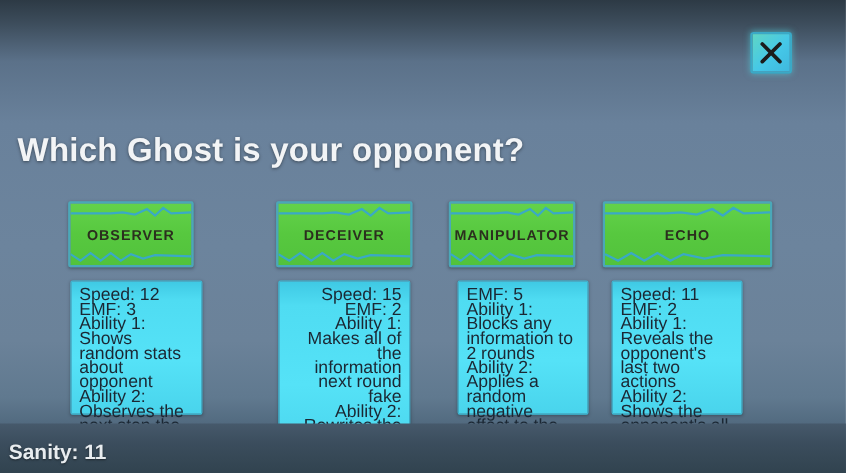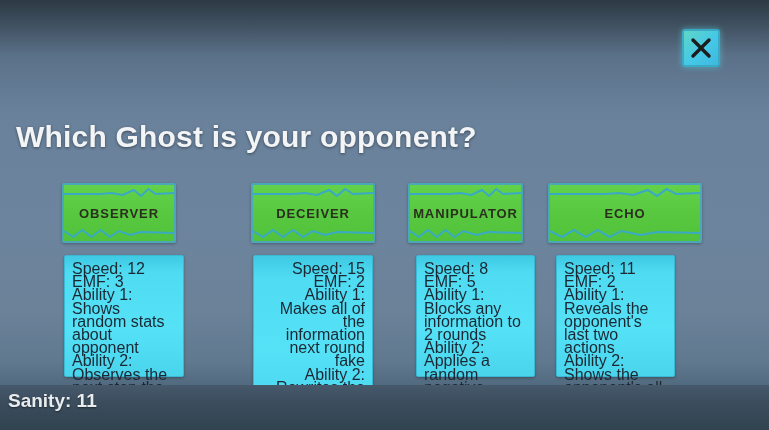--- a/index.html
+++ b/index.html
@@ -133,21 +133,21 @@
     position: absolute;
     left: 0;
     bottom: 0;
     width: 769px;
     height: 45px;
     background: linear-gradient(180deg, #46596b 0%, #3b4d5d 40%, #31434f 100%);
   }
   #sanity-readout {
     position: absolute;
     left: 8px;
-    bottom: 18px;
+    bottom: 7px;
     font-size: 19px;
     font-weight: bold;
     color: #e8ecef;
     text-shadow: 0 1px 2px rgba(0,0,0,.5);
   }
 </style>
 </head>
 <body>
 
 <div id="close-button">
@@ -201,21 +201,20 @@
   <div class="card-banner">
     <svg class="wave top" viewBox="0 0 125 12" preserveAspectRatio="none">
       <path d="M0 7 L45 7 L57 6 L69 8 L81 3 L89 9 L97 2 L105 7 L125 6" fill="none" stroke="#3aa9c6" stroke-width="2"></path>
     </svg>
     <span class="card-name">MANIPULATOR</span>
     <svg class="wave bot" viewBox="0 0 125 12" preserveAspectRatio="none">
       <path d="M0 4 L10 10 L20 3 L30 10 L40 3 L50 10 L60 4 L75 8 L88 5 L125 6" fill="none" stroke="#3aa9c6" stroke-width="2"></path>
     </svg>
   </div>
   <div class="card-body">
-    <span class="stat">Speed:  8</span>
     <span class="stat">EMF: 5</span>
     <span class="ability">Ability 1: Blocks any information to 2 rounds</span>
     <span class="ability">Ability 2:  Applies a random negative effect to the opponent</span>
   </div>
 </div>
 
 <div class="card" id="card-echo">
   <div class="card-banner">
     <svg class="wave top" viewBox="0 0 126 12" preserveAspectRatio="none">
       <path d="M0 7 L46 7 L58 6 L70 8 L82 3 L90 9 L98 2 L106 7 L126 6" fill="none" stroke="#3aa9c6" stroke-width="2"></path>

